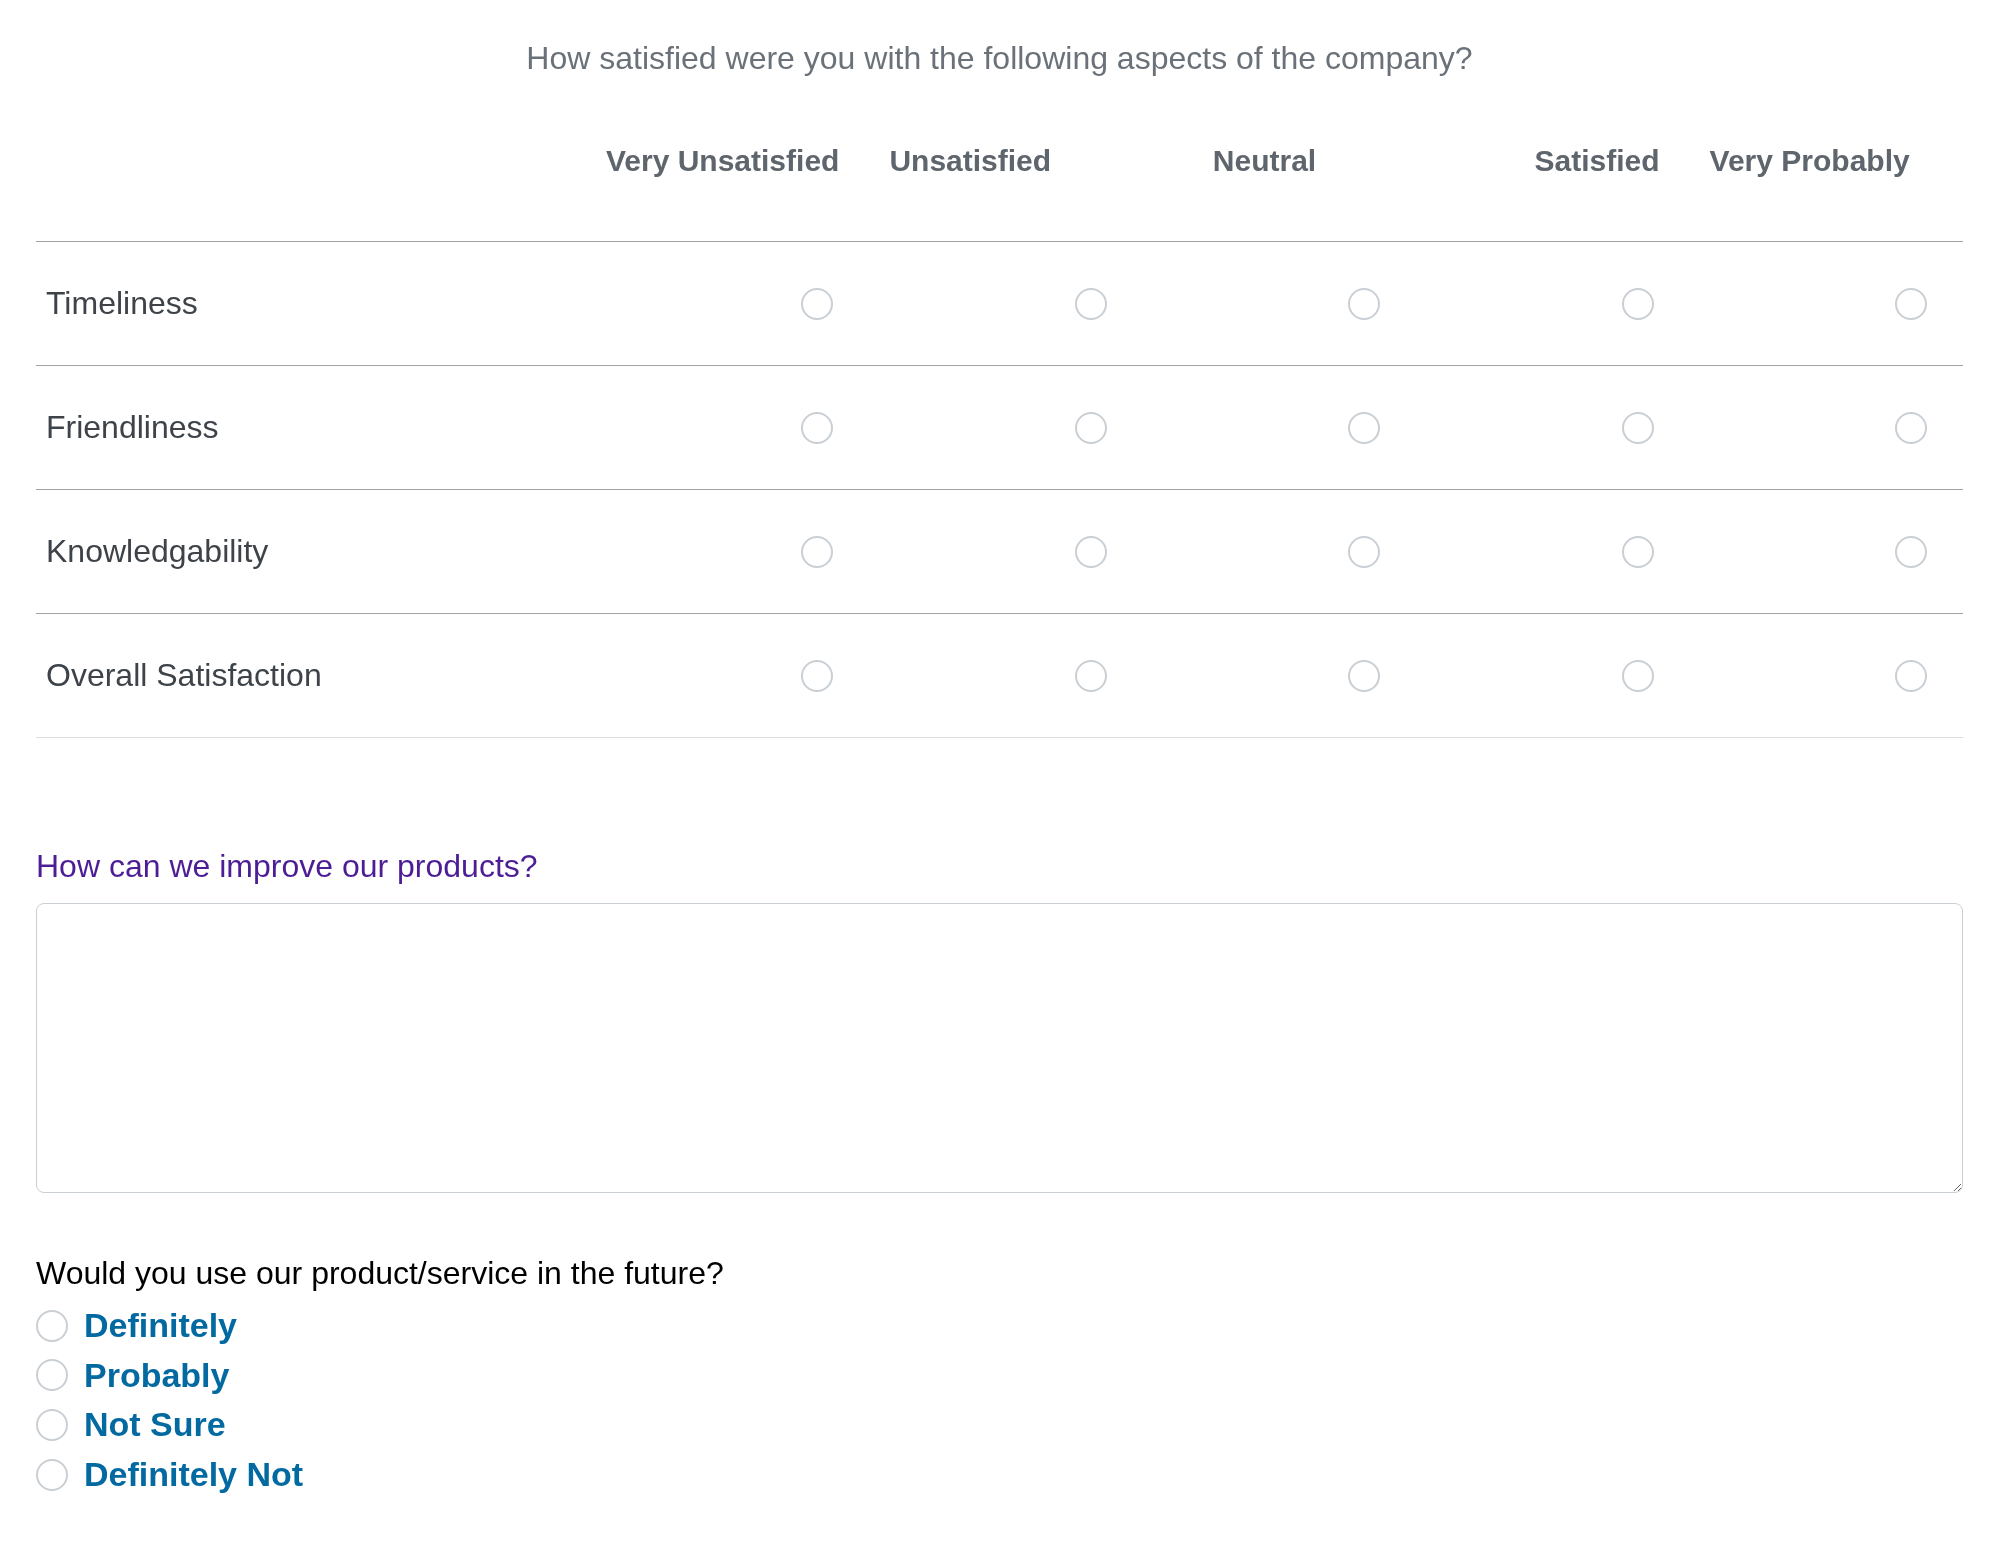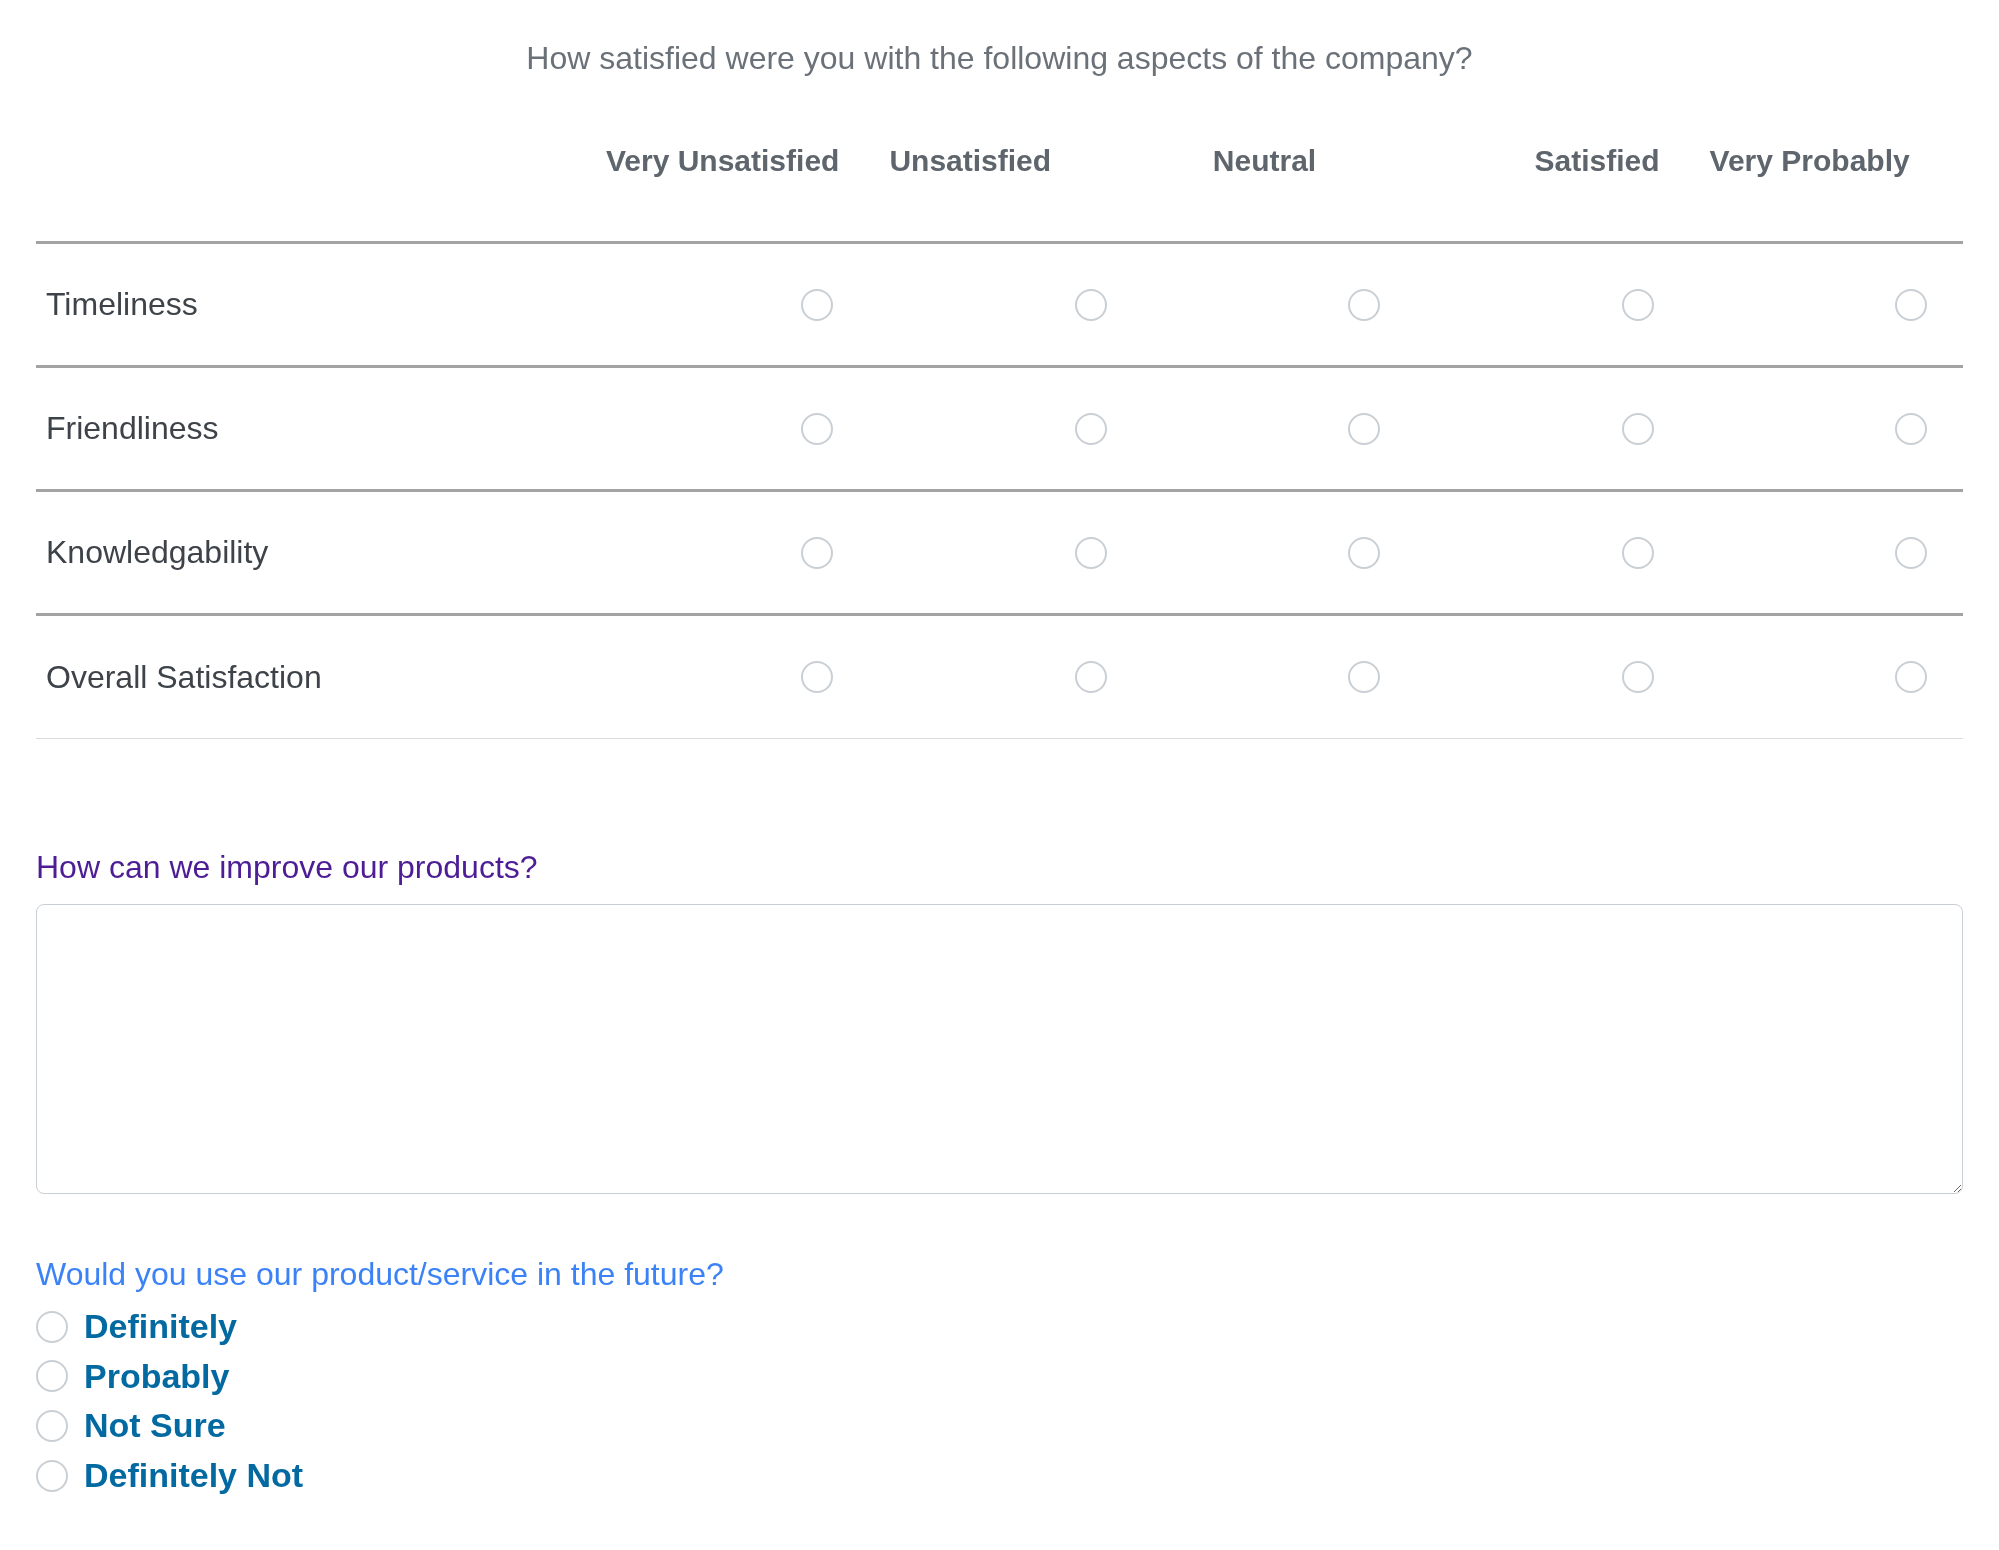--- a/index.html
+++ b/index.html
@@ -48,21 +48,21 @@
   }
   table.matrix thead th.col-header .hdr-inner {
     display: inline-block;
     text-align: right;
   }
   
   table.matrix thead th.col-header.left-align { text-align: left; padding-left: 20px; }
   table.matrix thead th.col-header.center-align { text-align: center; }
 
   table.matrix tbody tr {
-    border-top: 3px solid #a3a3a3;
+    border-top: 1px solid #a3a3a3;
   }
   table.matrix tbody tr:last-child {
     border-bottom: 1px solid #d9dde0;
   }
   table.matrix tbody td {
     height: 124px;
     vertical-align: middle;
   }
   table.matrix tbody td.row-label {
     font-size: 32px;
@@ -102,21 +102,21 @@
     font-size: 24px;
     padding: 14px;
     font-family: inherit;
   }
 
   .future-question {
     margin-top: 58px;
   }
   .future-question .q-label {
     font-size: 32px;
-    color: #3b82f6;
+    color: #000000;
     margin-bottom: 10px;
   }
   .option-list {
     list-style: none;
     margin: 0;
     padding: 0;
   }
   .option-list li {
     display: flex;
     align-items: center;

